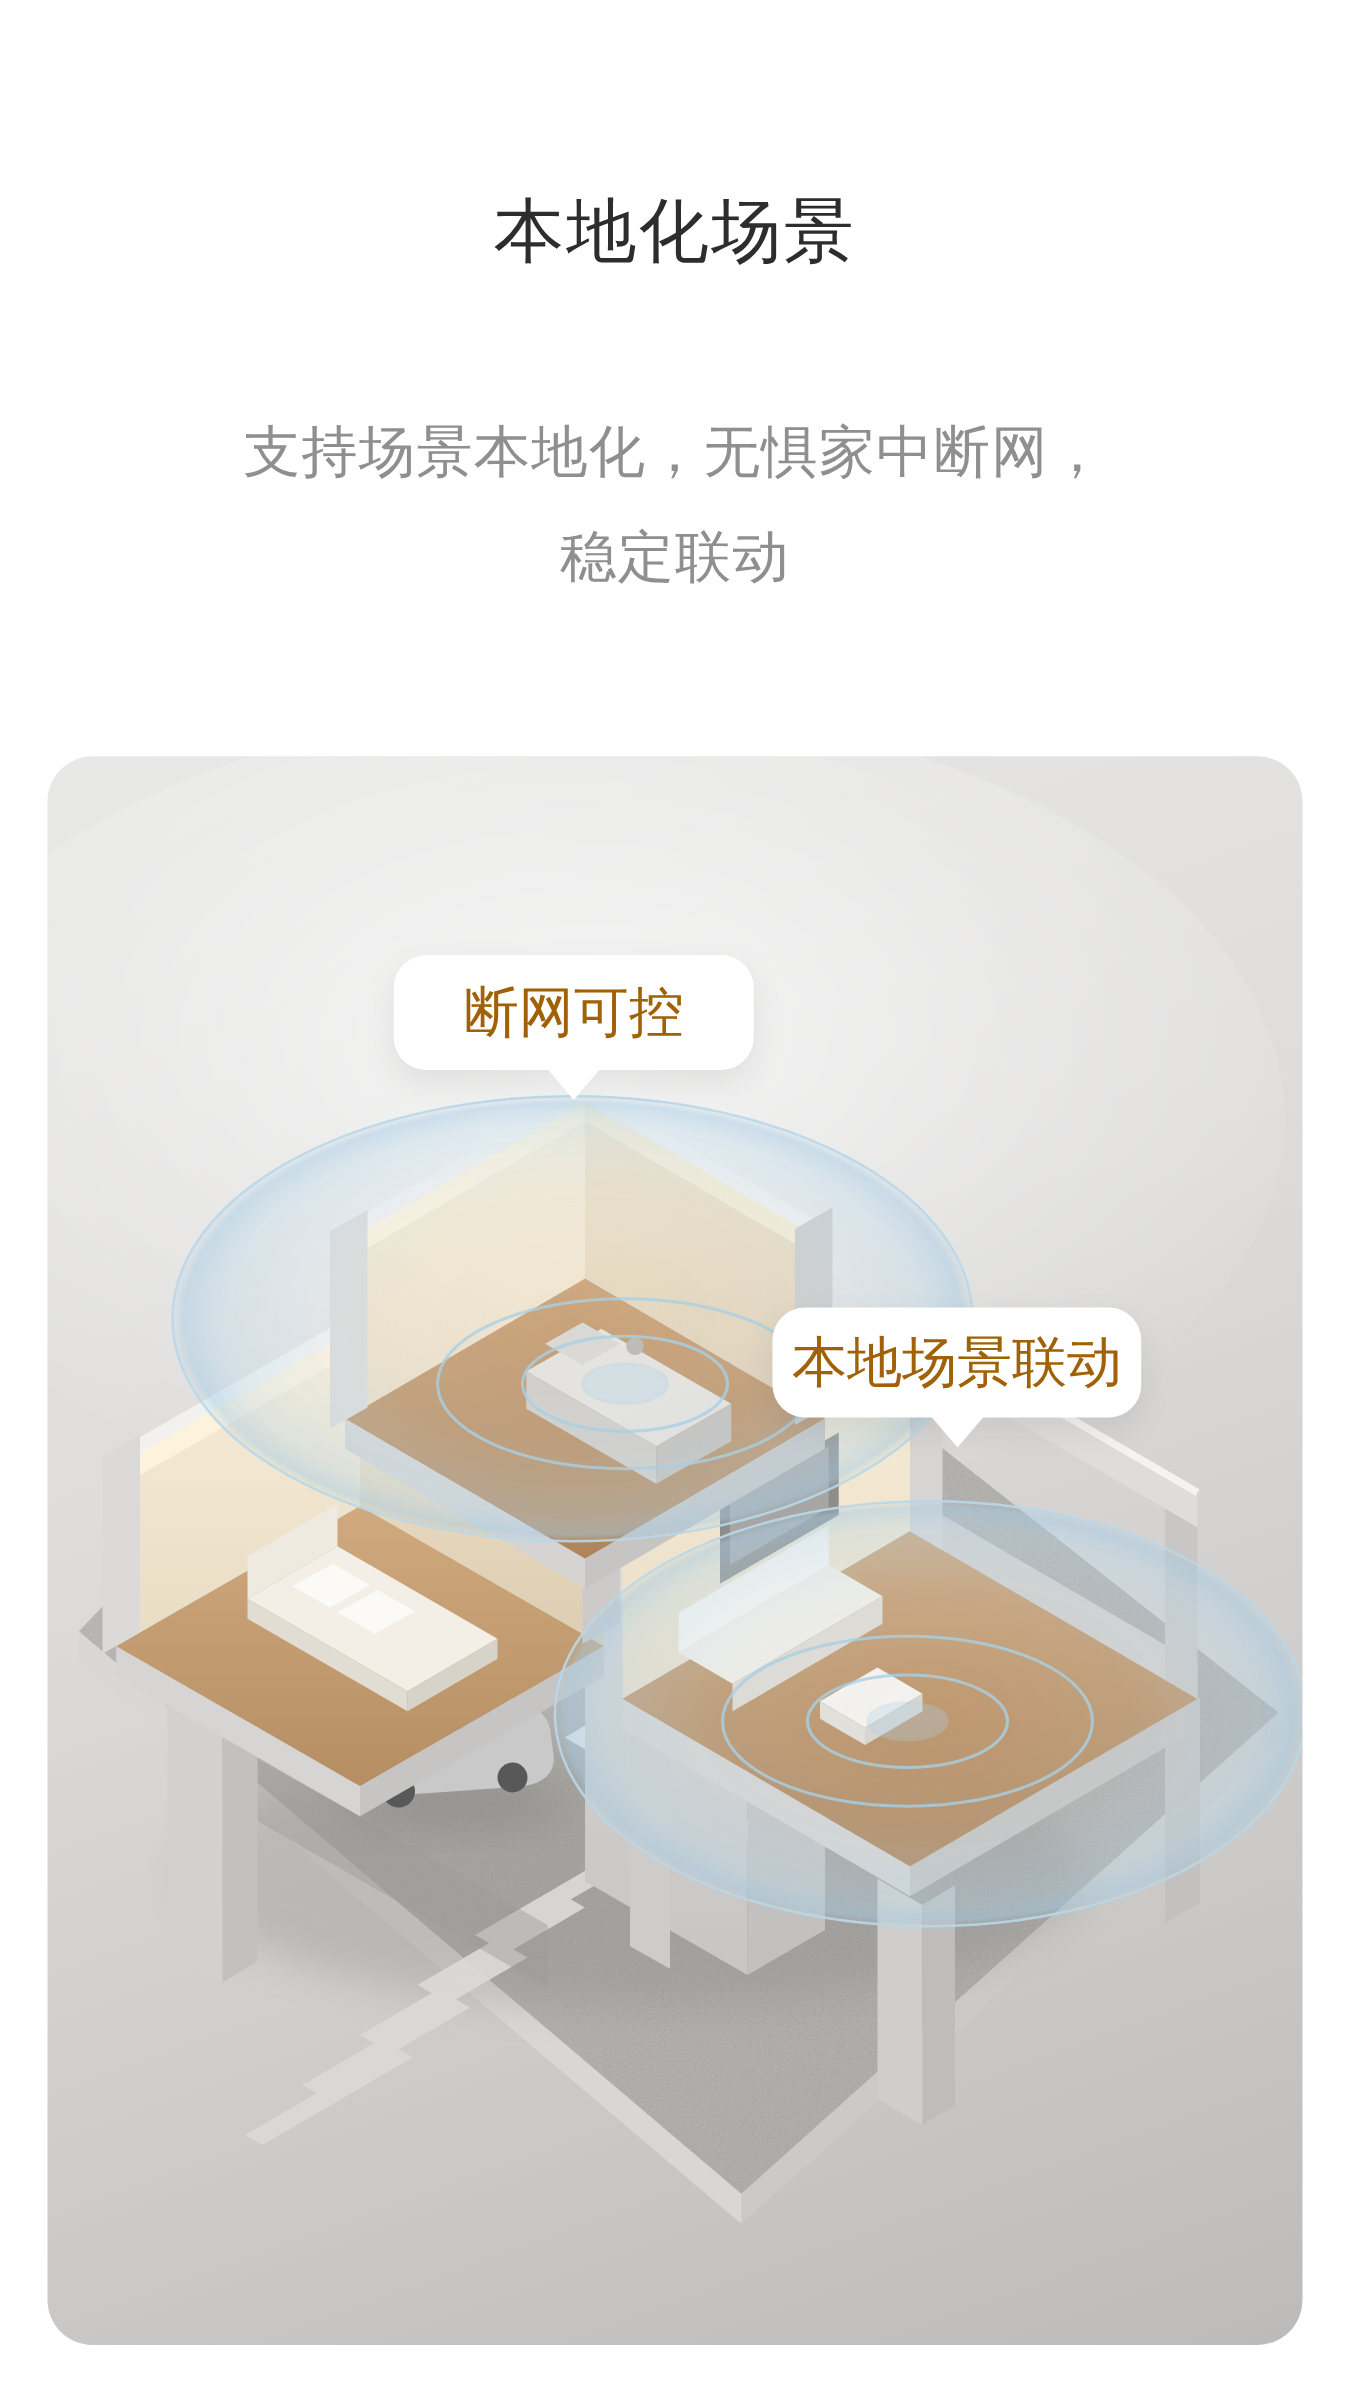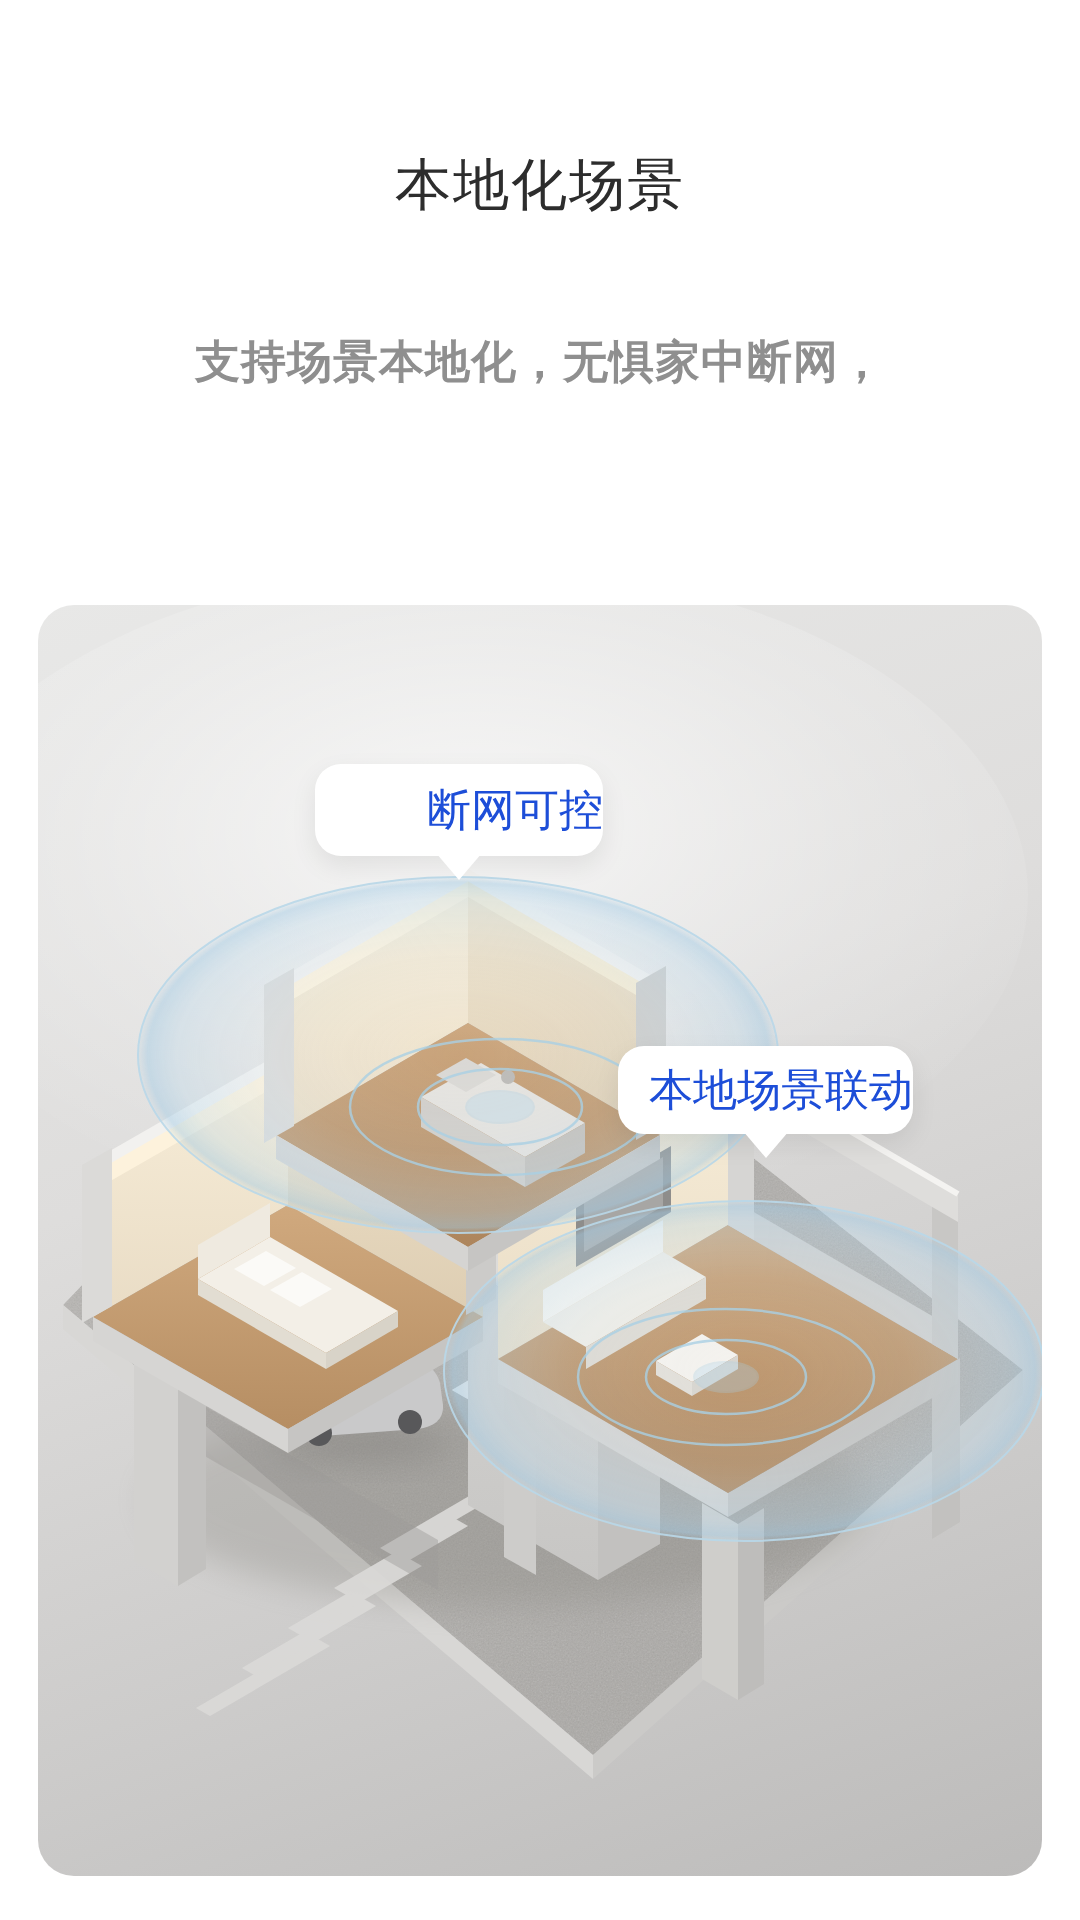--- a/index.html
+++ b/index.html
@@ -9,50 +9,51 @@
     font-family:"Liberation Sans","DejaVu Sans",sans-serif;
   }
   .page-title{
     position:absolute;top:148px;left:0;width:1080px;
     text-align:center;font-size:56px;font-weight:500;color:#2d2d2d;
     letter-spacing:2px;
   }
   .page-subtitle{
     position:absolute;top:320px;left:0;width:1080px;
     text-align:center;font-size:45px;line-height:84px;
-    color:#8f8f8f;font-weight:700;letter-spacing:1px;
+    color:#8f8f8f;font-weight:400;letter-spacing:1px;
   }
   .illustration-panel{
     position:absolute;left:38px;top:605px;width:1004px;height:1271px;
     border-radius:36px;overflow:hidden;
     background:linear-gradient(160deg,#e8e8e7 0%,#dedddc 38%,#cccbca 72%,#bcbbba 100%);
   }
   .scene{position:absolute;left:0;top:0;width:1004px;height:1271px;display:block;}
   .tooltip{
     position:absolute;background:#ffffff;border-radius:26px;
-    display:flex;align-items:center;justify-content:flex-end;
-    font-size:44px;color:#1d4ed8;z-index:5;
+    display:flex;align-items:center;justify-content:center;
+    font-size:44px;color:#a16207;z-index:5;
     box-shadow:0 10px 26px rgba(0,0,0,.08);
   }
   .tooltip .tail{
     position:absolute;left:50%;bottom:-24px;transform:translateX(-50%);
     width:0;height:0;
     border-left:23px solid transparent;border-right:23px solid transparent;
     border-top:27px solid #ffffff;
   }
   .tooltip-1{left:315px;top:764px;width:288px;height:92px;}
   .tooltip-2{left:618px;top:1046px;width:295px;height:88px;}
 </style>
 </head>
 <body>
 
 <div class="page-title">本地化场景</div>
 
 <div class="page-subtitle">
   <div>支持场景本地化，无惧家中断网，</div>
+  <div>稳定联动</div>
 </div>
 
 <div class="illustration-panel">
   <svg class="scene" viewBox="0 0 1004 1271">
     <defs>
       <radialGradient id="gTop" cx="50%" cy="40%" r="60%">
         <stop offset="0%" stop-color="#ffffff" stop-opacity="0.7"></stop>
         <stop offset="60%" stop-color="#ffffff" stop-opacity="0.22"></stop>
         <stop offset="100%" stop-color="#ffffff" stop-opacity="0"></stop>
       </radialGradient>

